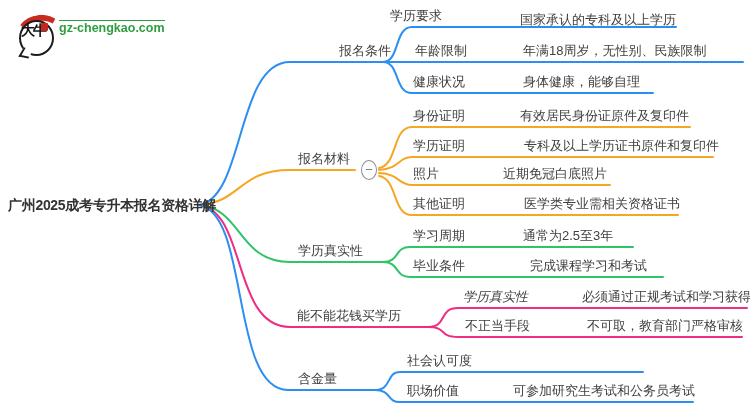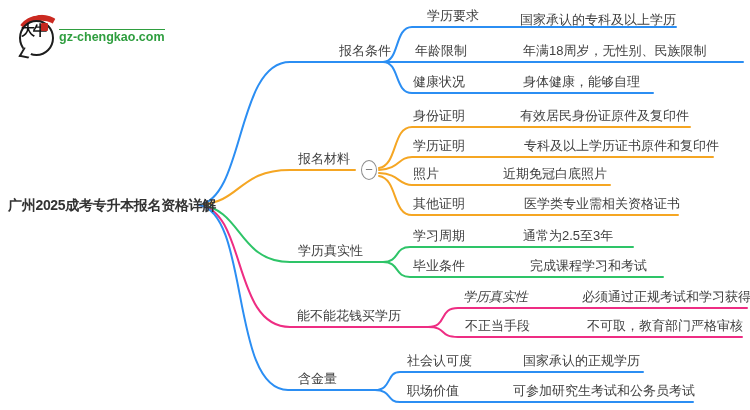--- a/index.html
+++ b/index.html
@@ -46,21 +46,21 @@
     letter-spacing:-2px;
   }
   .logo-seal{position:absolute;left:29px;top:11px;width:7px;height:8px;background:#c5271f;z-index:3;border-radius:1px;}
   .logo-tail{
     position:absolute;left:9px;top:36px;width:8px;height:8px;background:#fff;
     border-left:2px solid #1d1d1d;border-bottom:2px solid #1d1d1d;
     transform:rotate(12deg) skewX(-18deg);z-index:1;
   }
   .logo-text{margin-left:3px;padding-top:7px;}
   .logo-title{font-size:15px;font-weight:bold;color:#2f9e3f;line-height:16px;letter-spacing:0.5px;}
-  .logo-url{font-size:12.5px;font-weight:bold;color:#2f9e3f;line-height:13px;border-top:1.5px solid #2f9e3f;margin-top:10px;padding-top:1px;text-align:center;}
+  .logo-url{font-size:12.5px;font-weight:bold;color:#2f9e3f;line-height:13px;border-top:1.5px solid #2f9e3f;margin-top:1px;padding-top:1px;text-align:center;}
 </style>
 </head>
 <body>
 
 <div id="canvas">
 
   <svg class="lines" width="750" height="410" viewBox="0 0 750 410">
 
     <g stroke="#2b8ef3" stroke-width="2" fill="none" stroke-linecap="round">
       <path d="M199,205 C245,198 236,62 290,62 L383,62"></path>
@@ -105,21 +105,21 @@
       <div class="logo-seal"></div>
     </div>
     <div class="logo-text">
       <div class="logo-url">gz-chengkao.com</div>
     </div>
   </div>
 
   <div class="central">广州2025成考专升本报名资格详解</div>
 
   <div class="node branch-label" style="left:297px;top:43px;margin-left:42px;">报名条件</div>
-  <div class="node" style="left:427px;top:8px;">学历要求</div>
+  <div class="node" style="left:390px;top:8px;">学历要求</div>
   <div class="node" style="left:520px;top:12px;">国家承认的专科及以上学历</div>
   <div class="node" style="left:415px;top:43px;">年龄限制</div>
   <div class="node" style="left:523px;top:43px;">年满18周岁，无性别、民族限制</div>
   <div class="node" style="left:413px;top:74px;">健康状况</div>
   <div class="node" style="left:523px;top:74px;">身体健康，能够自理</div>
 
   <div class="node branch-label" style="left:298px;top:151px;">报名材料</div>
   <div class="collapse-btn">−</div>
   <div class="node" style="left:413px;top:108px;">身份证明</div>
   <div class="node" style="left:520px;top:108px;">有效居民身份证原件及复印件</div>
@@ -137,17 +137,16 @@
   <div class="node branch-label" style="left:297px;top:308px;">能不能花钱买学历</div>
 
   <div class="node" style="left:530px;top:258px;">完成课程学习和考试</div>
   <div class="node" style="left:463px;top:289px;font-style:italic;">学历真实性</div>
   <div class="node" style="left:582px;top:289px;">必须通过正规考试和学习获得</div>
   <div class="node" style="left:465px;top:318px;">不正当手段</div>
   <div class="node" style="left:587px;top:318px;">不可取，教育部门严格审核</div>
 
   <div class="node branch-label" style="left:298px;top:371px;">含金量</div>
   <div class="node" style="left:407px;top:353px;">社会认可度</div>
-  <div class="node" style="left:523px;top:353px;">国家承认的正规学历</div>
   <div class="node" style="left:407px;top:383px;">职场价值</div>
   <div class="node" style="left:513px;top:383px;">可参加研究生考试和公务员考试</div>
 
 </div>
 
 </body></html>

